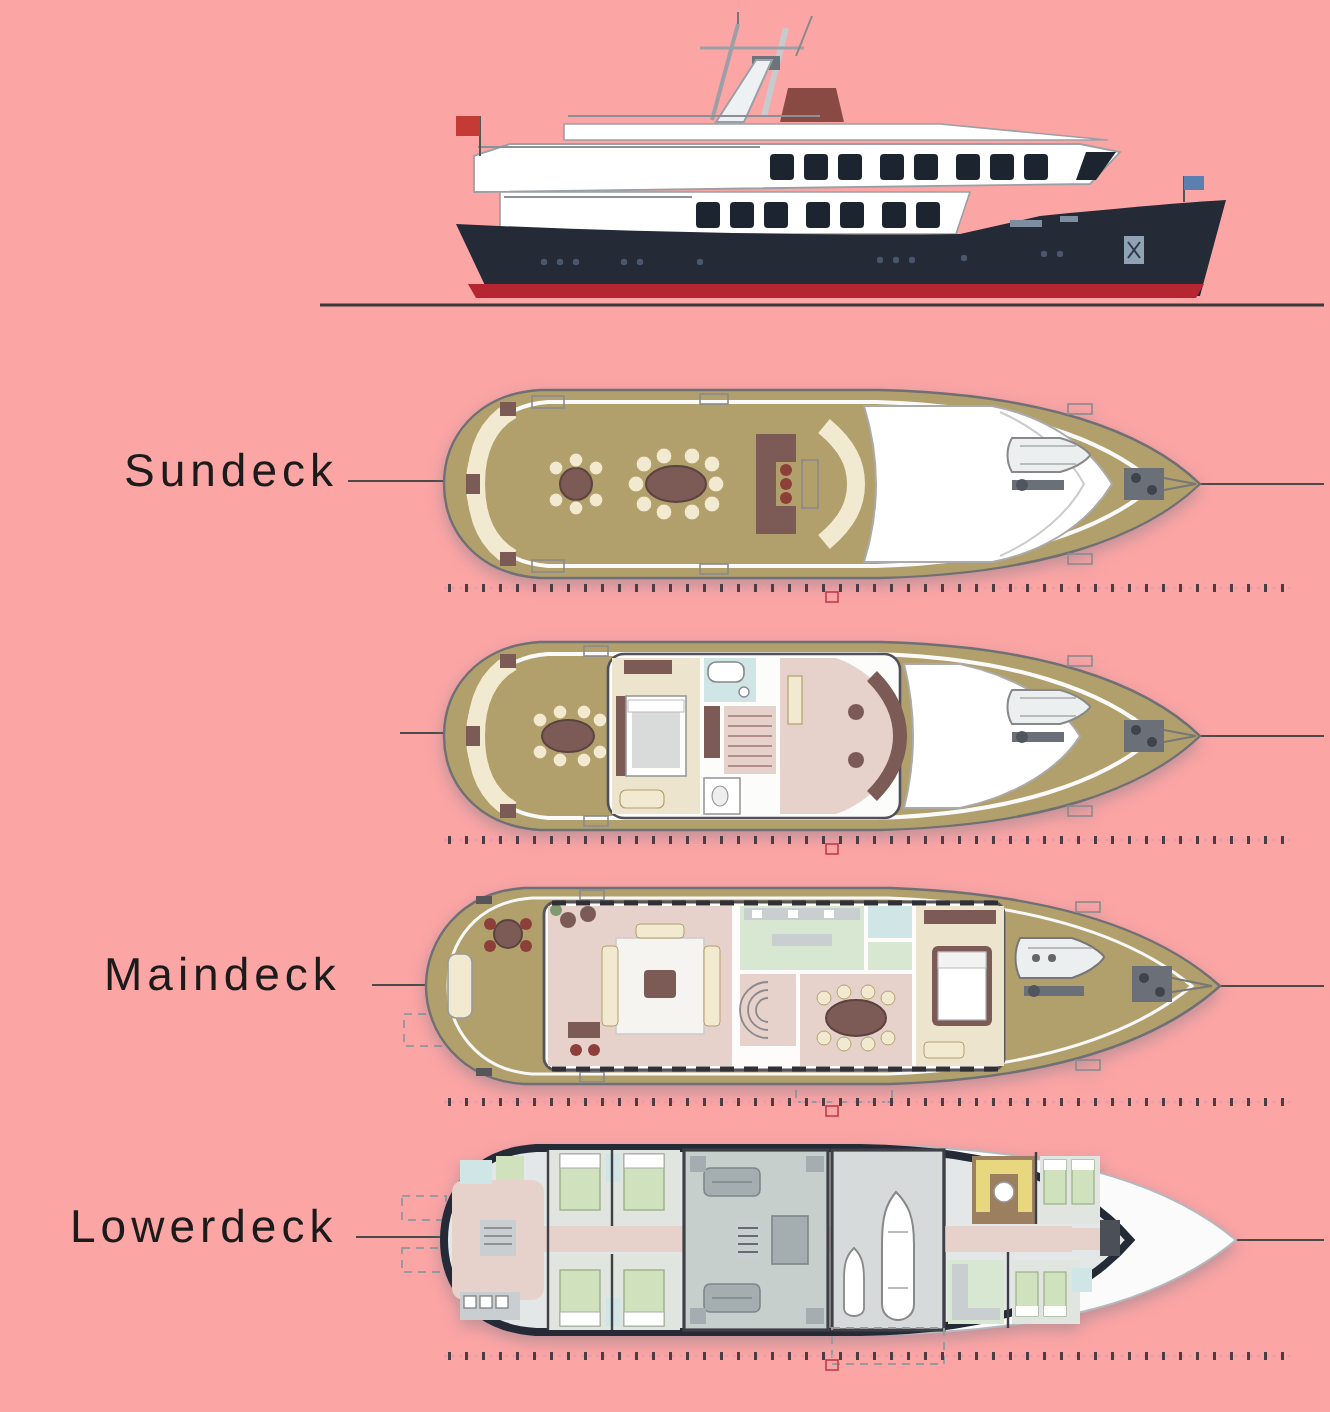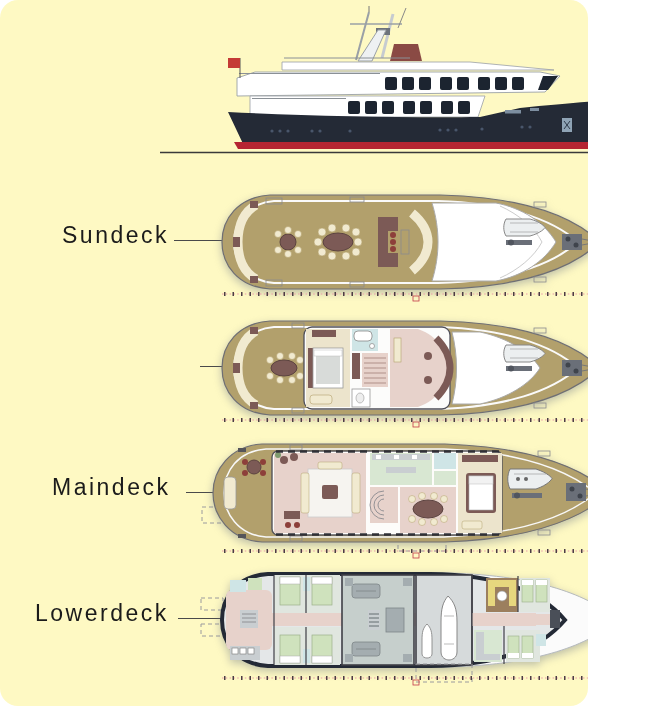--- a/index.html
+++ b/index.html
@@ -1,19 +1,18 @@
 <!DOCTYPE html>
 <html style="--teak: #b2a06c; --cream: #f1ead0; --plum: #7c5a56; --darkRed: #8d3f3a; --wall: #3f3f46; --roomPink: #e7d2cb; --roomCream: #ece4cc; --roomBlue: #cfe5e6; --roomGreen: #d8e7d2; --bedGreen: #cfe2bd; --roomGray: #c9ced1; --engineGray: #a4adb0; --hullDark: #242a36; --waterRed: #b52532; --scalePink: #ea9cab; --tickDark: #4c3d45; --yellowSeat: #e7d77e; --flagRed: #c43b35; --flagBlue: #5b7fae;"><head>
 <meta charset="utf-8">
 <style>
   html,body{margin:0;padding:0;background:#fff;}
   .canvas{
-    position:relative;width:588px;height:706px;background:#fef9c3;overflow:hidden;
+    position:relative;width:665px;height:706px;background:#fca5a5;overflow:hidden;
     font-family:"Liberation Sans", sans-serif;
-    border-radius:18px;
   }
   .deck-label{
     position:absolute;font-size:23px;letter-spacing:2.5px;color:#1b1b1b;
     line-height:1;white-space:nowrap;
   }
   .connector{position:absolute;height:1px;background:#4a4a4a;z-index:0;}
   .plan{position:absolute;z-index:1;}
   .plan .boat{filter:drop-shadow(0 3px 4px rgba(110,120,132,.45));}
   .scale-line{position:absolute;z-index:2;}
   

